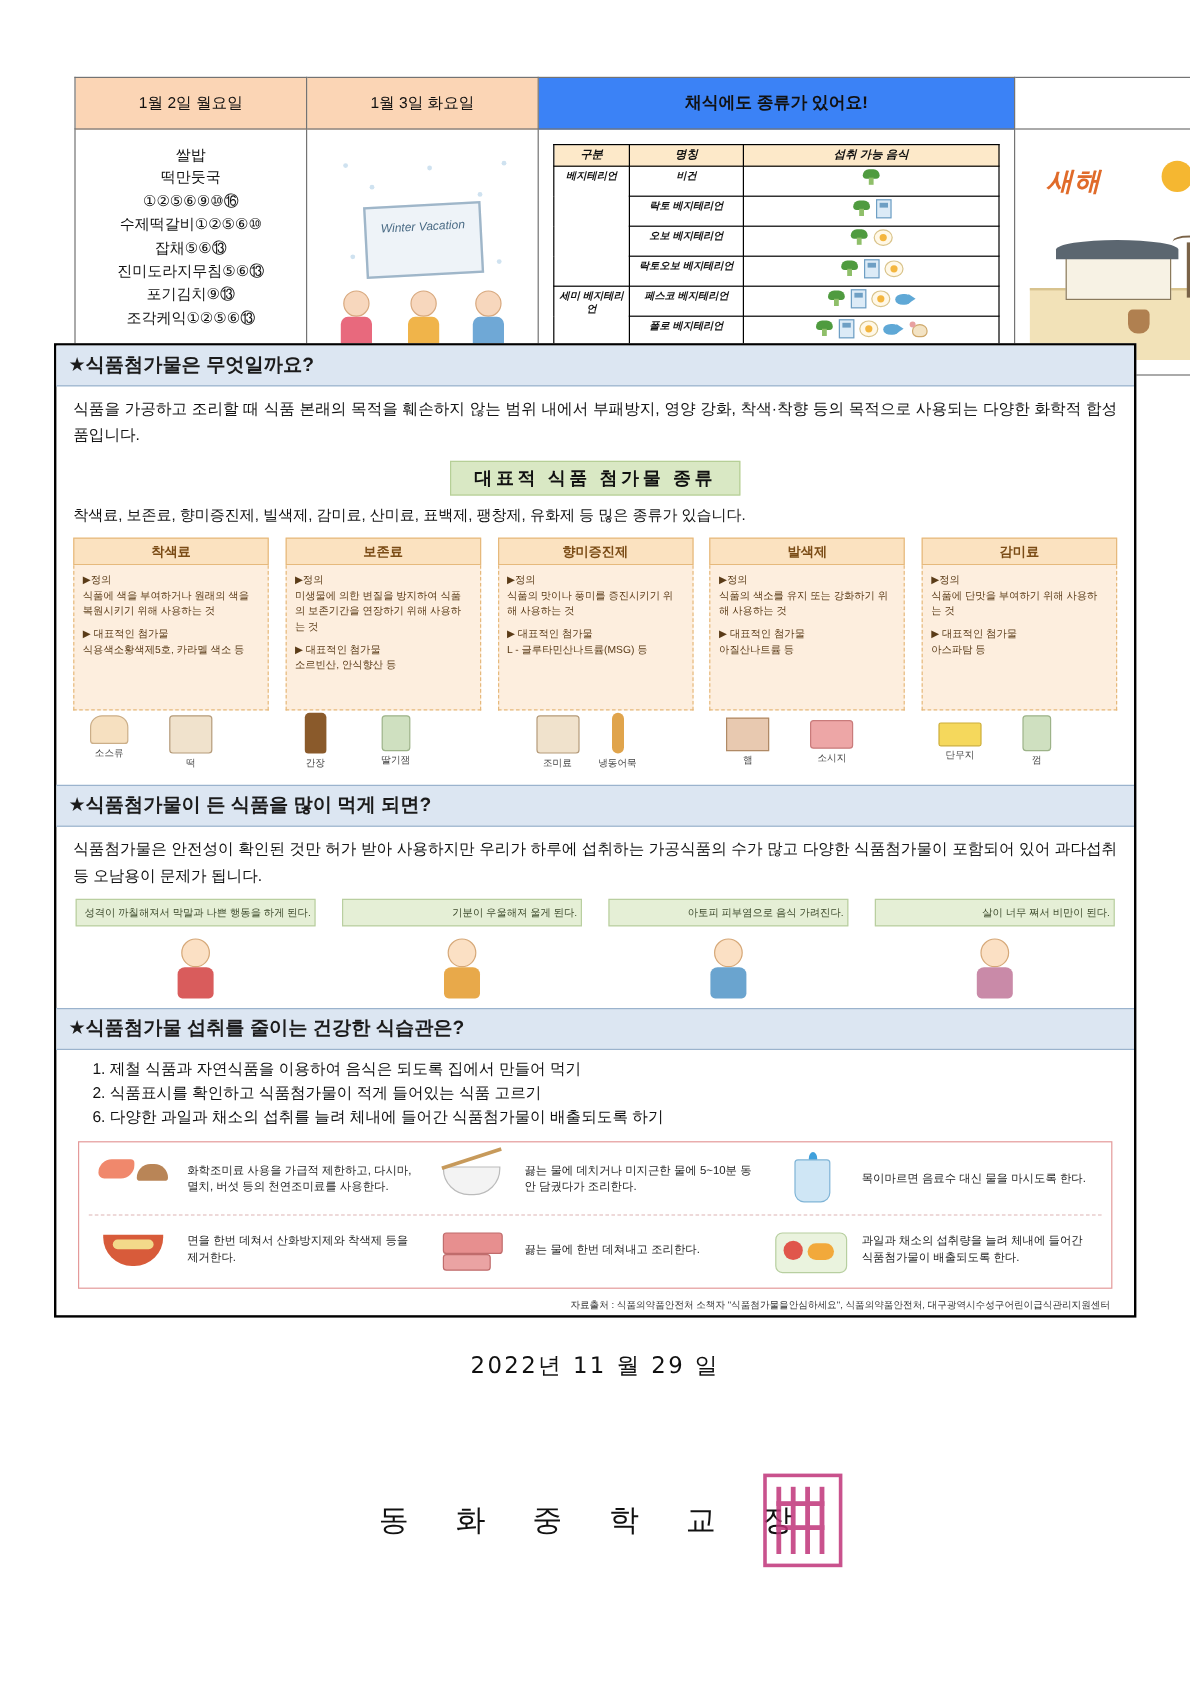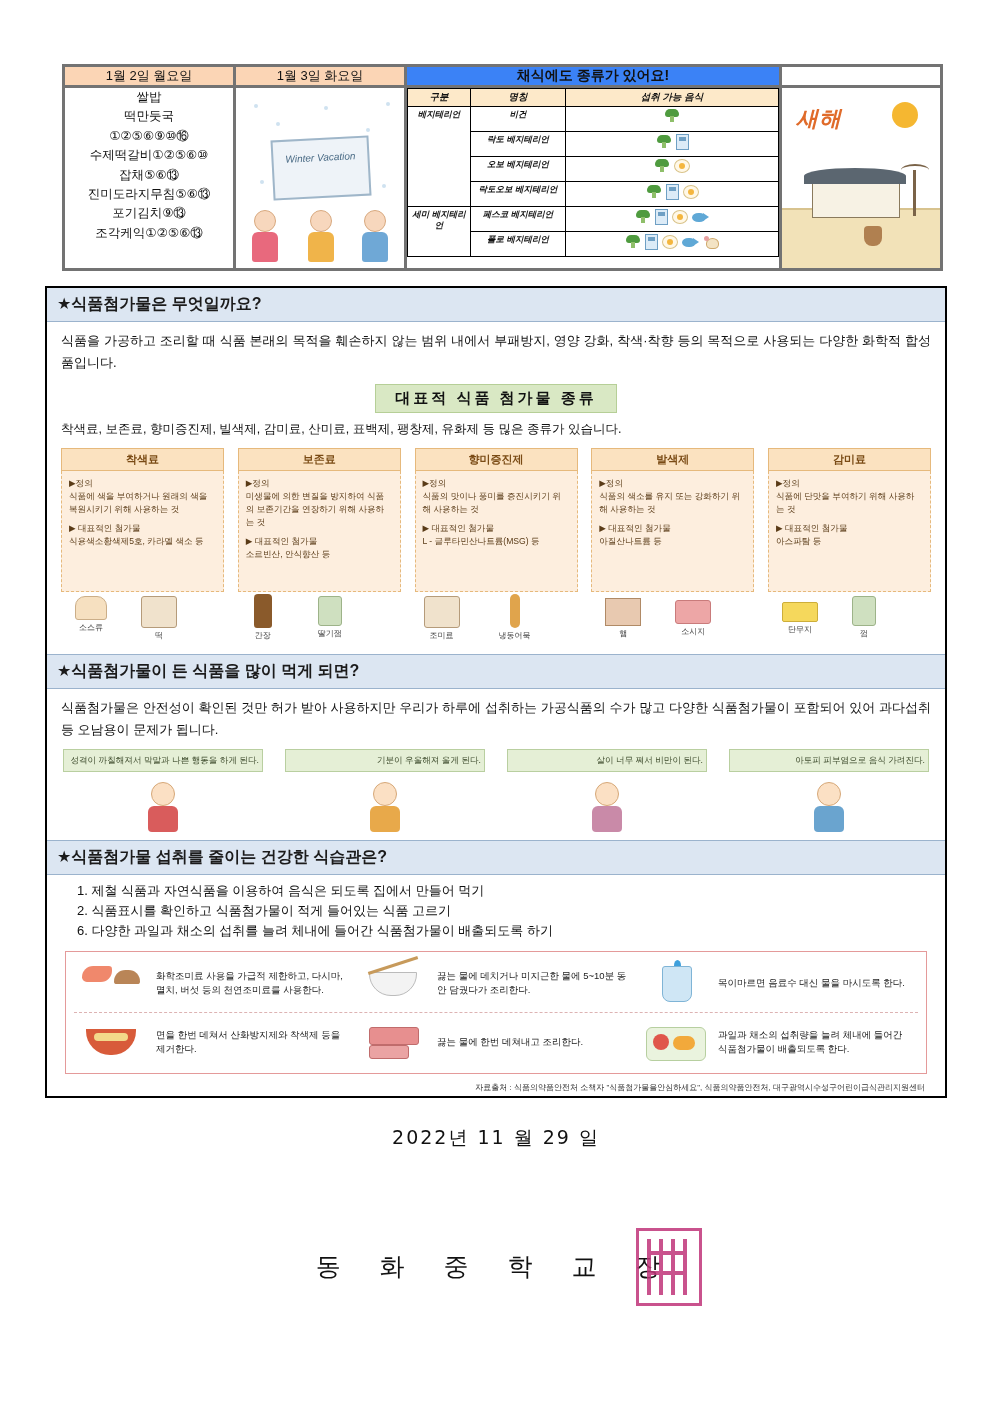--- a/index.html
+++ b/index.html
@@ -7,21 +7,21 @@
     width:992px;height:1403px;background:#ffffff;
     font-family:"Liberation Sans","DejaVu Sans",sans-serif;
     color:#111;
     position:relative;
   }
   .page{position:relative;width:992px;height:1403px;box-sizing:border-box;}
 
   
   .top-wrap{position:absolute;left:62px;top:64px;width:868px;}
   table.top{border-collapse:collapse;width:868px;table-layout:fixed;}
-  table.top td,table.top th{border:3px solid #737373;padding:0;vertical-align:top;}
+  table.top td,table.top th{border:1px solid #737373;padding:12px;vertical-align:top;}
   .hdr-orange{background:#fbd5b5;text-align:center;font-size:13px;padding:4px 0;font-weight:400;}
   .hdr-purple{background:#3b82f6;text-align:center;font-size:14px;padding:4px 0;font-weight:bold;}
   .hdr-plain{background:#fff;}
   .menu-cell{text-align:center;font-size:12.5px;line-height:1.55;padding:6px 4px 10px 4px;}
 
   
   .winter{position:relative;height:180px;overflow:hidden;background:#ffffff;}
   .wv-board{position:absolute;left:36px;top:50px;width:94px;height:56px;background:#eef3f8;border:2px solid #9fb6c9;transform:rotate(-3deg);}
   .wv-board span{display:block;text-align:center;font-size:10px;color:#4a6b85;font-style:italic;margin-top:10px;line-height:1.5;}
   .wv-snow i{position:absolute;width:4px;height:4px;border-radius:50%;background:#cfe2f0;}
@@ -278,21 +278,21 @@
       <div class="card">
         <div class="card-title">향미증진제</div>
         <div class="card-body">
           <div>▶정의</div>
           <div>식품의 맛이나 풍미를 증진시키기 위해 사용하는 것</div>
           <div style="height:6px"></div>
           <div>▶ 대표적인 첨가물</div>
           <div>L - 글루타민산나트륨(MSG) 등</div>
         </div>
         <div class="card-pics">
-          <div class="pic" style="left:9px;top:2px"><div class="box"></div><span>조미료</span></div>
+          <div class="pic" style="left:32px;top:2px"><div class="box"></div><span>조미료</span></div>
           <div class="pic" style="left:84px;top:0px"><div class="stick"></div><span>냉동어묵</span></div>
         </div>
       </div>
 
       <div class="card">
         <div class="card-title">발색제</div>
         <div class="card-body">
           <div>▶정의</div>
           <div>식품의 색소를 유지 또는 강화하기 위해 사용하는 것</div>
           <div style="height:6px"></div>
@@ -337,34 +337,34 @@
       <div class="emo">
         <div class="emo-bubble">기분이 우울해져 울게 된다.</div>
         <div class="emo-art">
             <div class="emo-kid">
               <div class="h"></div>
               <div class="b" style="background:#e8a94a"></div>
             </div>
           </div>
       </div>
       <div class="emo">
+        <div class="emo-bubble">아토피 피부염으로 음식 가려진다.</div>
+        <div class="emo-art">
+            <div class="emo-kid">
+              <div class="h"></div>
+              <div class="b" style="background:#6aa4cf"></div>
+            </div>
+          </div>
+      </div>
+      <div class="emo">
         <div class="emo-bubble">살이 너무 쪄서 비만이 된다.</div>
         <div class="emo-art">
             <div class="emo-kid">
               <div class="h"></div>
               <div class="b" style="background:#c98aa8"></div>
-            </div>
-          </div>
-      </div>
-      <div class="emo">
-        <div class="emo-bubble">아토피 피부염으로 음식 가려진다.</div>
-        <div class="emo-art">
-            <div class="emo-kid">
-              <div class="h"></div>
-              <div class="b" style="background:#6aa4cf"></div>
             </div>
           </div>
       </div>
     </div>
 
     <div class="sec-head" style="border-top:1px solid #9bb3cd">★식품첨가물 섭취를 줄이는 건강한 식습관은?</div>
     <div style="padding:6px 0 2px 0">
       <div class="list-line" style="padding:1px 14px 1px 30px;font-size:13px">1.  제철 식품과 자연식품을 이용하여 음식은 되도록 집에서 만들어 먹기</div>
       <div class="list-line" style="padding:1px 14px 1px 30px;font-size:13px">2.  식품표시를 확인하고 식품첨가물이 적게 들어있는 식품 고르기</div>
       <div class="list-line" style="padding:1px 14px 1px 30px;font-size:13px">6.  다양한 과일과 채소의 섭취를 늘려 체내에 들어간 식품첨가물이 배출되도록 하기</div>

